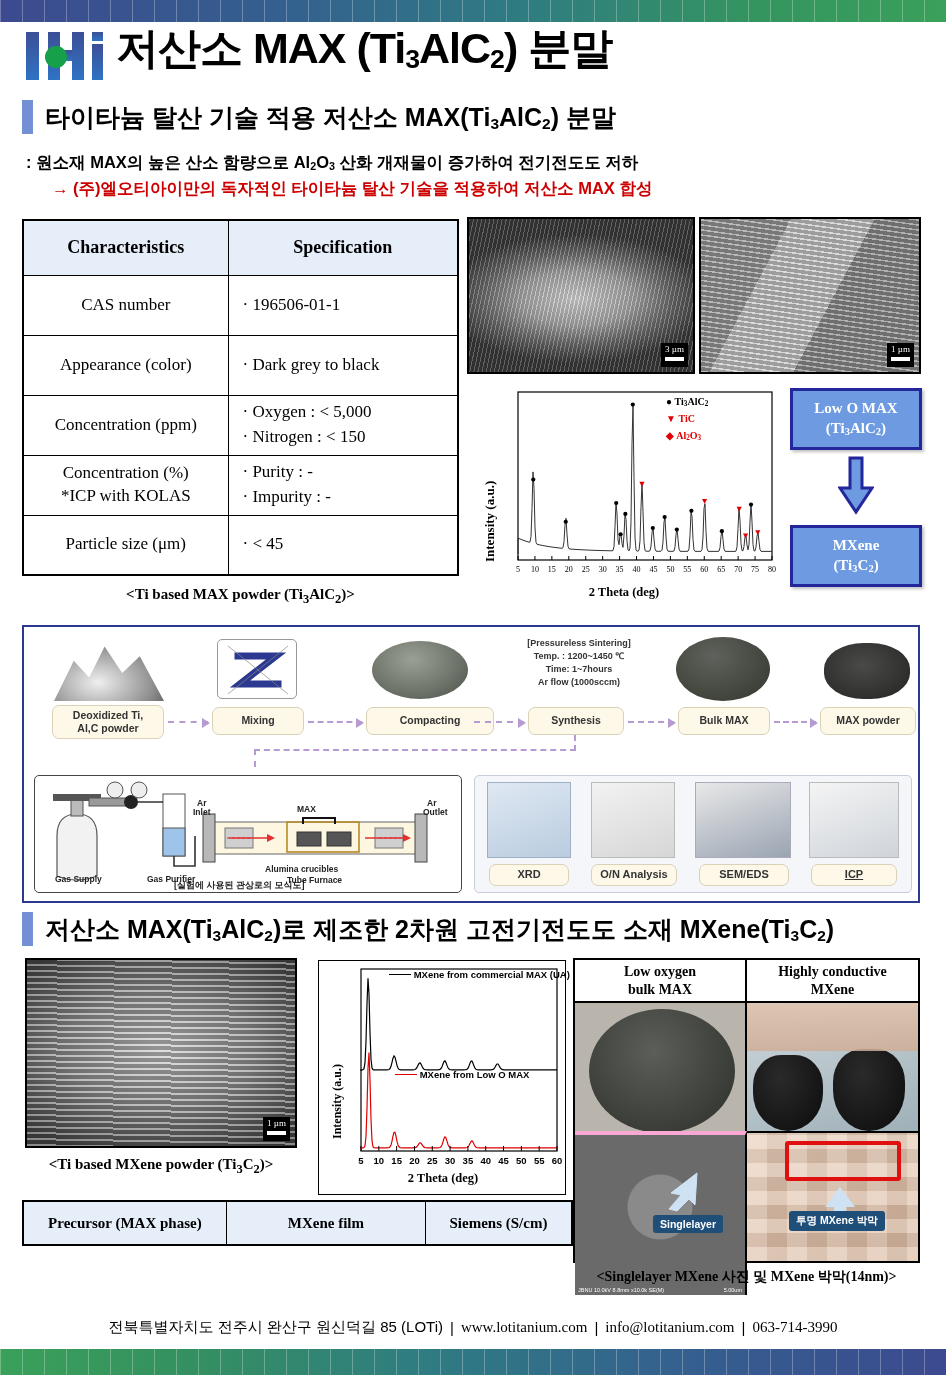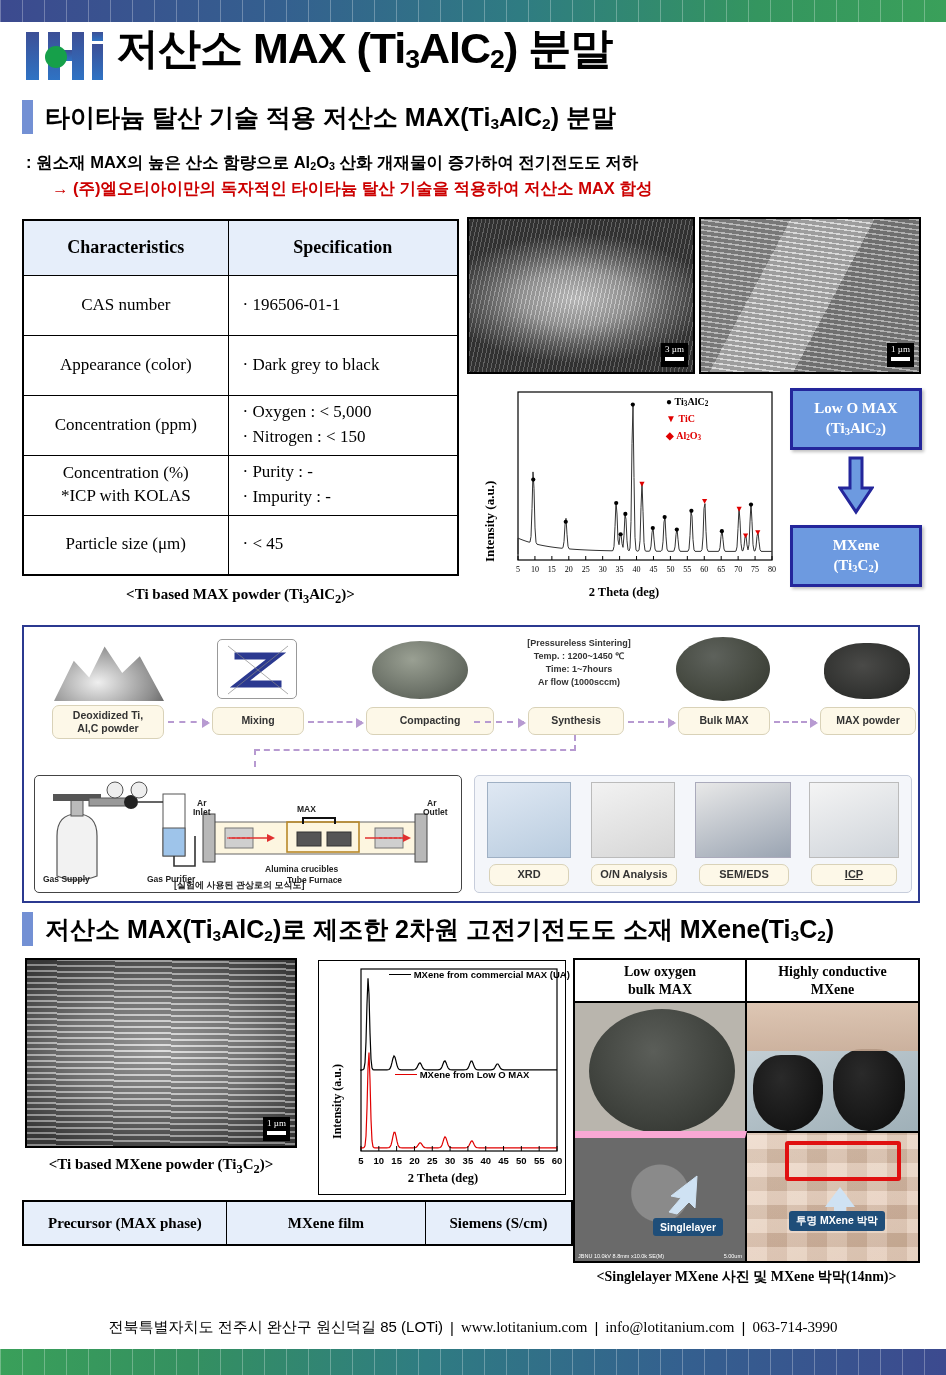--- a/index.html
+++ b/index.html
@@ -429,21 +429,21 @@
       <g stroke="#e03030" stroke-width="1.4" fill="none">
         <path d="M194 62 L236 62"></path>
           <path d="M330 62 L372 62"></path>
       </g>
       <polygon points="240,62 232,58 232,66" fill="#e03030"></polygon>
       <polygon points="376,62 368,58 368,66" fill="#e03030"></polygon>
       <g stroke="#e03030" stroke-width="1.2" stroke-dasharray="3 2">
           <path d="M192 62 L216 62 M344 62 L366 62"></path>
         </g>
     </svg>
-    <div class="fl" style="left:8px;top:98px;">Gas Supply</div>
+    <div class="fl" style="left:20px;top:98px;">Gas Supply</div>
     <div class="fl" style="left:112px;top:98px;">Gas Purifier</div>
     <div class="fl" style="left:162px;top:22px;">Ar</div>
     <div class="fl" style="left:158px;top:31px;">Inlet</div>
     <div class="fl" style="left:392px;top:22px;">Ar</div>
     <div class="fl" style="left:388px;top:31px;">Outlet</div>
     <div class="fl" style="left:262px;top:28px;">MAX</div>
     <div class="fl" style="left:230px;top:88px;">Alumina crucibles</div>
     <div class="fl" style="left:252px;top:99px;">Tube Furnace</div>
   </div>
   <div class="fl" style="left:150px;top:252px;font-size:9px;">[실험에 사용된 관상로의 모식도]</div>
@@ -535,21 +535,21 @@
 
   <div class="pg-cell" style="left:0; top:43px; width:172px; height:128px; border-right:2px solid #000; background:#b9b5ad;">
     <div style="position:absolute;left:14px;top:6px;width:146px;height:124px;border-radius:50%;background:radial-gradient(ellipse at 44% 34%,#5b5e59,#3c3f3a 65%,#2b2d29);"></div>
   </div>
   <div class="pg-cell" style="left:172px; top:43px; width:171px; height:128px; background:linear-gradient(160deg,#cfd8dd,#9fb0b8);">
     <div style="position:absolute;left:6px;top:52px;width:70px;height:76px;border-radius:40% 40% 50% 50%;background:radial-gradient(ellipse at 40% 30%,#2a2a2a,#0b0b0b);"></div>
     <div style="position:absolute;left:86px;top:46px;width:72px;height:82px;border-radius:40% 40% 50% 50%;background:radial-gradient(ellipse at 40% 30%,#2a2a2a,#0b0b0b);"></div>
     <div style="position:absolute;left:0;top:0;width:171px;height:48px;background:linear-gradient(180deg,#e0c3ac,#cfae96);opacity:.85;"></div>
   </div>
 
-  <div class="pg-cell" style="left:0; top:171px; width:172px; height:130px; border-right:2px solid #000; border-top:7px solid #f9a8d4; background:#6f6f6f;">
+  <div class="pg-cell" style="left:0; top:171px; width:172px; height:164px; border-right:2px solid #000; border-top:4px solid #f9a8d4; background:#6f6f6f;">
     <div style="position:absolute;inset:0;background:radial-gradient(circle at 50% 45%,#8a8a8a 0 26%,#6a6a6a 27% 100%), repeating-radial-gradient(circle at 20% 20%, #3a3a3a 0 2px, transparent 2px 9px);"></div>
     <svg style="position:absolute;left:88px;top:36px;" width="40" height="42">
       <polygon points="34,2 8,22 18,24 6,38 14,40 26,28 32,34" fill="#cfe2f3" stroke="#cfe2f3"></polygon>
     </svg>
     <div class="tag" style="left:78px; top:80px;">Singlelayer</div>
     <div style="position:absolute;left:3px;bottom:2px;font-size:5.5px;color:#fff;">JBNU 10.0kV 8.8mm x10.0k SE(M)</div>
     <div style="position:absolute;right:3px;bottom:2px;font-size:5.5px;color:#fff;">5.00um</div>
   </div>
 
   <div class="pg-cell" style="left:172px; top:171px; width:171px; height:130px; border-top:2px solid #000; background:linear-gradient(160deg,#e8cdb8,#d8b79e);">

